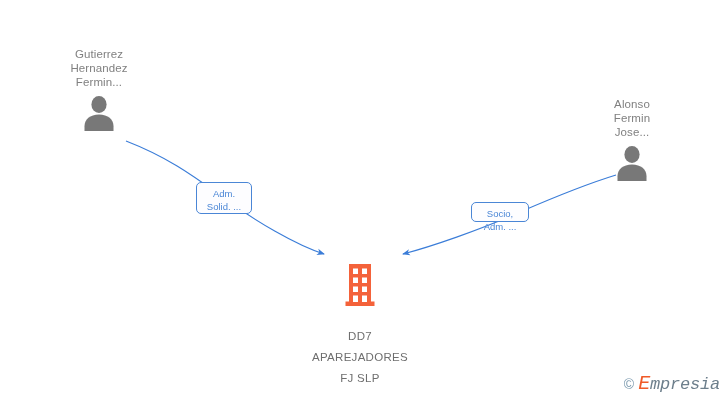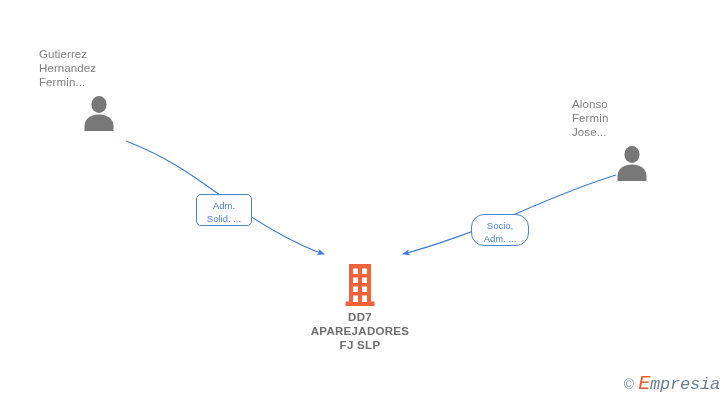--- a/index.html
+++ b/index.html
@@ -25,20 +25,21 @@
     top: 0;
     width: 728px;
     height: 400px;
     pointer-events: none;
   }
 
   
   .person-node {
     position: absolute;
     width: 120px;
+    text-align: center;
   }
   .person-label {
     font-size: 11.5px;
     line-height: 14px;
     color: #808080;
     letter-spacing: 0.1px;
     white-space: pre-line;
   }
   .person-icon {
     display: block;
@@ -51,57 +52,55 @@
     left: 285px;
     top: 264px;
     width: 150px;
     text-align: center;
   }
   #company-node .company-icon {
     display: block;
     margin: 0 auto;
   }
   .company-label {
-    margin-top: 4px;
+    margin-top: 20px;
     font-size: 11.5px;
-    line-height: 14px;
-    font-weight: bold;
+    line-height: 21px;
+    font-weight: normal;
     color: #6e6e6e;
     letter-spacing: 0.3px;
     white-space: pre-line;
   }
 
   
   .edge-label {
     position: absolute;
     box-sizing: border-box;
     background: #fdfdff;
     border: 1px solid #4a86d6;
     border-radius: 5px;
     color: #4a86d6;
     font-size: 9.5px;
     line-height: 13px;
     text-align: center;
     padding: 4px 6px 4px 6px;
     white-space: pre-line;
     z-index: 5;
-    margin-top: 12px;
   }
   #edge-label-0 {
     left: 196px;
     top: 182px;
     width: 56px;
     height: 32px;
   }
   #edge-label-1 {
     left: 471px;
     top: 202px;
     width: 58px;
-    height: 32px;
-    border-radius: 13px;
+    height: 20px;
   }
 
   
   #watermark {
     position: absolute;
     right: 8px;
     bottom: 6px;
     display: flex;
     align-items: center;
     gap: 4px;

